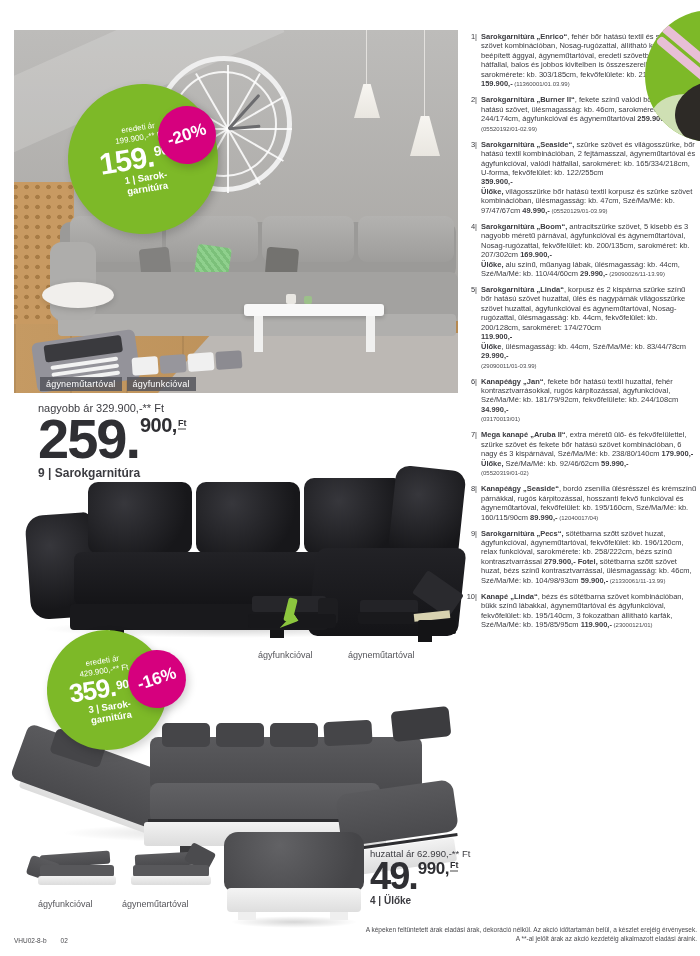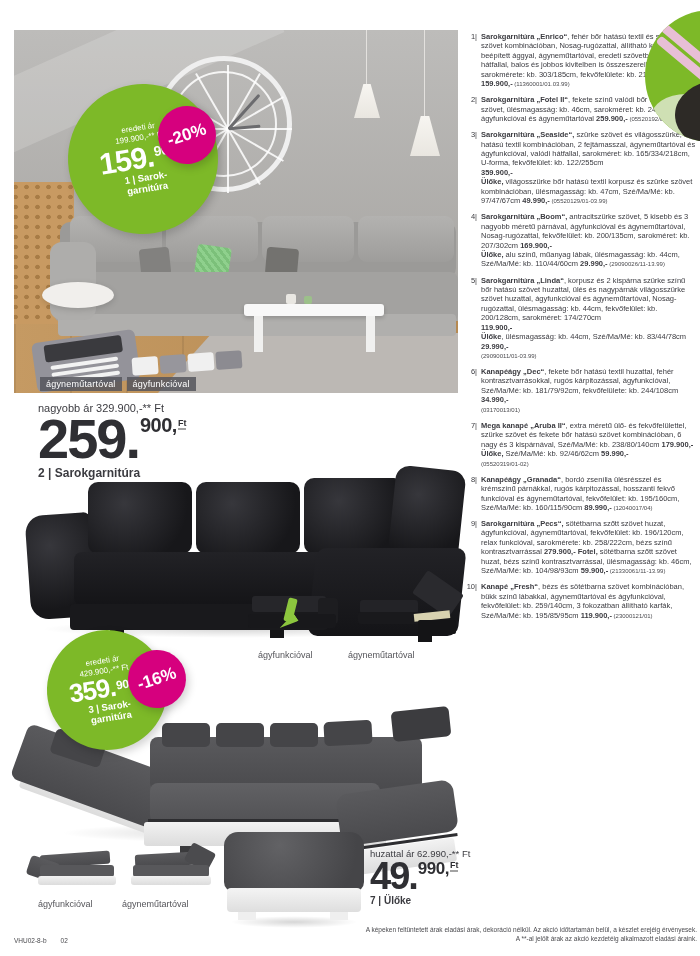--- a/index.html
+++ b/index.html
@@ -189,21 +189,21 @@
   </div>
   <div class="abs badge badge-pink" style="left:158px;top:106px;width:58px;height:58px;">
     <span class="pinktxt">-20%</span>
   </div>
 
   <div class="abs" style="left:38px;top:402px;">
     <div class="orig">nagyobb ár 329.900,-** Ft</div>
     <div>
       <span class="price-main">259.</span><span class="price-sup"><span class="sup-num">900,</span><span class="sup-ft">Ft</span></span>
     </div>
-    <div class="price-label">2 | Sarokgarnitúra</div>
+    <div class="price-label">9 | Sarokgarnitúra</div>
   </div>
 
   <div class="abs blk">
     <div class="abs shadow" style="left:30px;top:158px;width:390px;height:18px;"></div>
     <div class="abs bcush" style="left:18px;top:52px;width:66px;height:104px;border-radius:18px 8px 8px 18px;transform:rotate(-4deg);"></div>
     <div class="abs bcush" style="left:78px;top:20px;width:104px;height:72px;"></div>
     <div class="abs bcush" style="left:186px;top:20px;width:104px;height:72px;"></div>
     <div class="abs bcush" style="left:294px;top:16px;width:100px;height:76px;"></div>
     <div class="abs bcush" style="left:382px;top:6px;width:70px;height:92px;transform:rotate(6deg);border-radius:14px;"></div>
     <div class="abs bseat" style="left:64px;top:90px;width:252px;height:54px;"></div>
@@ -292,63 +292,63 @@
     <div class="abs" style="left:0;top:0;width:140px;height:60px;border-radius:14px 14px 10px 10px;background:radial-gradient(circle at 40% 22%,#626265,#454548 80%);"></div>
     <div class="abs" style="left:3px;top:56px;width:134px;height:24px;background:linear-gradient(#f4f4f4,#dedede);border-radius:4px;"></div>
     <div class="abs" style="left:14px;top:80px;width:18px;height:8px;background:#efefef;"></div>
     <div class="abs" style="left:106px;top:80px;width:18px;height:8px;background:#efefef;"></div>
   </div>
   <div class="abs sm" style="left:370px;top:848px;">
     <div class="orig">huzattal ár 62.990,-** Ft</div>
     <div>
       <span class="price-main">49.</span><span class="price-sup"><span class="sup-num">990,</span><span class="sup-ft">Ft</span></span>
     </div>
-    <div class="price-label">7 | Ülőke</div>
+    <div class="price-label">4 | Ülőke</div>
   </div>
 
   <div class="abs plist">
       <div class="pitem">
         <span class="pnum">1|</span>
         <span class="pbody"><span class="pb">Sarokgarnitúra „Enrico“</span><span>, fehér bőr hatású textil és szürke szövet kombinációban, Nosag-rugózattal, állítható karfákkal, beépített ággyal, ágyneműtartóval, eredeti szövetbevonatú hátfallal, balos és jobbos kivitelben is összeszerelhető, sarokmérete: kb. 303/185cm, fekvőfelülete: kb. 218/118cm </span><span class="pb">159.900,-</span><span class="pc"> (11360001/01.03.99)</span></span>
       </div>
       <div class="pitem">
         <span class="pnum">2|</span>
-        <span class="pbody"><span class="pb">Sarokgarnitúra „Fotel II“</span><span>, fekete színű valódi bőr és bőr hatású szövet, ülésmagasság: kb. 46cm, sarokméret: kb. 244/174cm, ágyfunkcióval és ágyneműtartóval </span><span class="pb">259.900,-</span><span class="pc"> (05520192/01-02.99)</span></span>
+        <span class="pbody"><span class="pb">Sarokgarnitúra „Burner II“</span><span>, fekete színű valódi bőr és bőr hatású szövet, ülésmagasság: kb. 46cm, sarokméret: kb. 244/174cm, ágyfunkcióval és ágyneműtartóval </span><span class="pb">259.900,-</span><span class="pc"> (05520192/01-02.99)</span></span>
       </div>
       <div class="pitem">
         <span class="pnum">3|</span>
         <span class="pbody"><span class="pb">Sarokgarnitúra „Seaside“,</span><span> szürke szövet és világosszürke, bőr hatású textil kombinációban, 2 fejtámasszal, ágyneműtartóval és ágyfunkcióval, valódi hátfallal, sarokméret: kb. 165/334/218cm, U-forma, fekvőfelület: kb. 122/255cm</span><br><span class="pb">359.900,-</span><br><span class="pb">Ülőke,</span><span> világosszürke bőr hatású textil korpusz és szürke szövet kombinációban, ülésmagasság: kb. 47cm, Szé/Ma/Mé: kb. 97/47/67cm </span><span class="pb">49.990,-</span><span class="pc"> (05520129/01-03.99)</span></span>
       </div>
       <div class="pitem">
         <span class="pnum">4|</span>
         <span class="pbody"><span class="pb">Sarokgarnitúra „Boom“,</span><span> antracitszürke szövet, 5 kisebb és 3 nagyobb méretű párnával, ágyfunkcióval és ágyneműtartóval, Nosag-rugózattal, fekvőfelület: kb. 200/135cm, sarokméret: kb. 207/302cm </span><span class="pb">169.900,-</span><br><span class="pb">Ülőke,</span><span> alu színű, műanyag lábak, ülésmagasság: kb. 44cm, Szé/Ma/Mé: kb. 110/44/60cm </span><span class="pb">29.990,-</span><span class="pc"> (29090026/11-13.99)</span></span>
       </div>
       <div class="pitem">
         <span class="pnum">5|</span>
         <span class="pbody"><span class="pb">Sarokgarnitúra „Linda“</span><span>, korpusz és 2 kispárna szürke színű bőr hatású szövet huzattal, ülés és nagypárnák világosszürke szövet huzattal, ágyfunkcióval és ágyneműtartóval, Nosag-rugózattal, ülésmagasság: kb. 44cm, fekvőfelület: kb. 200/128cm, sarokméret: 174/270cm</span><br><span class="pb">119.900,-</span><br><span class="pb">Ülőke</span><span>, ülésmagasság: kb. 44cm, Szé/Ma/Mé: kb. 83/44/78cm </span><span class="pb">29.990,-</span><br><span class="pc">(29090011/01-03.99)</span></span>
       </div>
       <div class="pitem">
         <span class="pnum">6|</span>
-        <span class="pbody"><span class="pb">Kanapéágy „Dec“</span><span>, fekete bőr hatású textil huzattal, fehér kontrasztvarrásokkal, rugós kárpitozással, ágyfunkcióval, Szé/Ma/Mé: kb. 181/79/92cm, fekvőfelülete: kb. 244/108cm </span><span class="pb">34.990,-</span><br><span class="pc">(03170013/01)</span></span>
+        <span class="pbody"><span class="pb">Kanapéágy „Jan“</span><span>, fekete bőr hatású textil huzattal, fehér kontrasztvarrásokkal, rugós kárpitozással, ágyfunkcióval, Szé/Ma/Mé: kb. 181/79/92cm, fekvőfelülete: kb. 244/108cm </span><span class="pb">34.990,-</span><br><span class="pc">(03170013/01)</span></span>
       </div>
       <div class="pitem">
         <span class="pnum">7|</span>
         <span class="pbody"><span class="pb">Mega kanapé „Aruba II“</span><span>, extra méretű ülő- és fekvőfelülettel, szürke szövet és fekete bőr hatású szövet kombinációban, 6 nagy és 3 kispárnával, Szé/Ma/Mé: kb. 238/80/140cm </span><span class="pb">179.900,-</span><br><span class="pb">Ülőke,</span><span> Szé/Ma/Mé: kb. 92/46/62cm </span><span class="pb">59.990,-</span><br><span class="pc">(05520319/01-02)</span></span>
       </div>
       <div class="pitem">
         <span class="pnum">8|</span>
-        <span class="pbody"><span class="pb">Kanapéágy „Granada“</span><span>, bordó zsenília ülésrésszel és krémszínű párnákkal, rugós kárpitozással, hosszanti fekvő funkcióval és ágyneműtartóval, fekvőfelület: kb. 195/160cm, Szé/Ma/Mé: kb. 160/115/90cm </span><span class="pb">89.990,-</span><span class="pc"> (12040017/04)</span></span>
+        <span class="pbody"><span class="pb">Kanapéágy „Seaside“</span><span>, bordó zsenília ülésrésszel és krémszínű párnákkal, rugós kárpitozással, hosszanti fekvő funkcióval és ágyneműtartóval, fekvőfelület: kb. 195/160cm, Szé/Ma/Mé: kb. 160/115/90cm </span><span class="pb">89.990,-</span><span class="pc"> (12040017/04)</span></span>
       </div>
       <div class="pitem">
         <span class="pnum">9|</span>
         <span class="pbody"><span class="pb">Sarokgarnitúra „Pecs“,</span><span> sötétbarna szőtt szövet huzat, ágyfunkcióval, ágyneműtartóval, fekvőfelület: kb. 196/120cm, relax funkcióval, sarokmérete: kb. 258/222cm, bézs színű kontrasztvarrással </span><span class="pb">279.900,- Fotel,</span><span> sötétbarna szőtt szövet huzat, bézs színű kontrasztvarrással, ülésmagasság: kb. 46cm, Szé/Ma/Mé: kb. 104/98/93cm </span><span class="pb">59.900,-</span><span class="pc"> (21330061/11-13.99)</span></span>
       </div>
       <div class="pitem">
         <span class="pnum">10|</span>
-        <span class="pbody"><span class="pb">Kanapé „Fresh“</span><span>, bézs és sötétbarna szövet kombinációban, bükk színű lábakkal, ágyneműtartóval és ágyfunkcióval, fekvőfelület: kb. 259/140cm, 3 fokozatban állítható karfák, Szé/Ma/Mé: kb. 195/85/95cm </span><span class="pb">119.900,-</span><span class="pc"> (23000121/01)</span></span>
+        <span class="pbody"><span class="pb">Kanapé „Linda“</span><span>, bézs és sötétbarna szövet kombinációban, bükk színű lábakkal, ágyneműtartóval és ágyfunkcióval, fekvőfelület: kb. 195/140cm, 3 fokozatban állítható karfák, Szé/Ma/Mé: kb. 195/85/95cm </span><span class="pb">119.900,-</span><span class="pc"> (23000121/01)</span></span>
       </div>
     </div>
 
   <div class="abs blob">
     <div class="abs stripe" style="left:-6px;top:28px;width:86px;height:9px;"></div>
     <div class="abs stripe" style="left:4px;top:50px;width:80px;height:9px;"></div>
     <div class="abs blob-light" style="left:6px;top:84px;width:70px;height:46px;"></div>
     <div class="abs blob-dark" style="left:30px;top:70px;width:92px;height:70px;"></div>
   </div>
 

